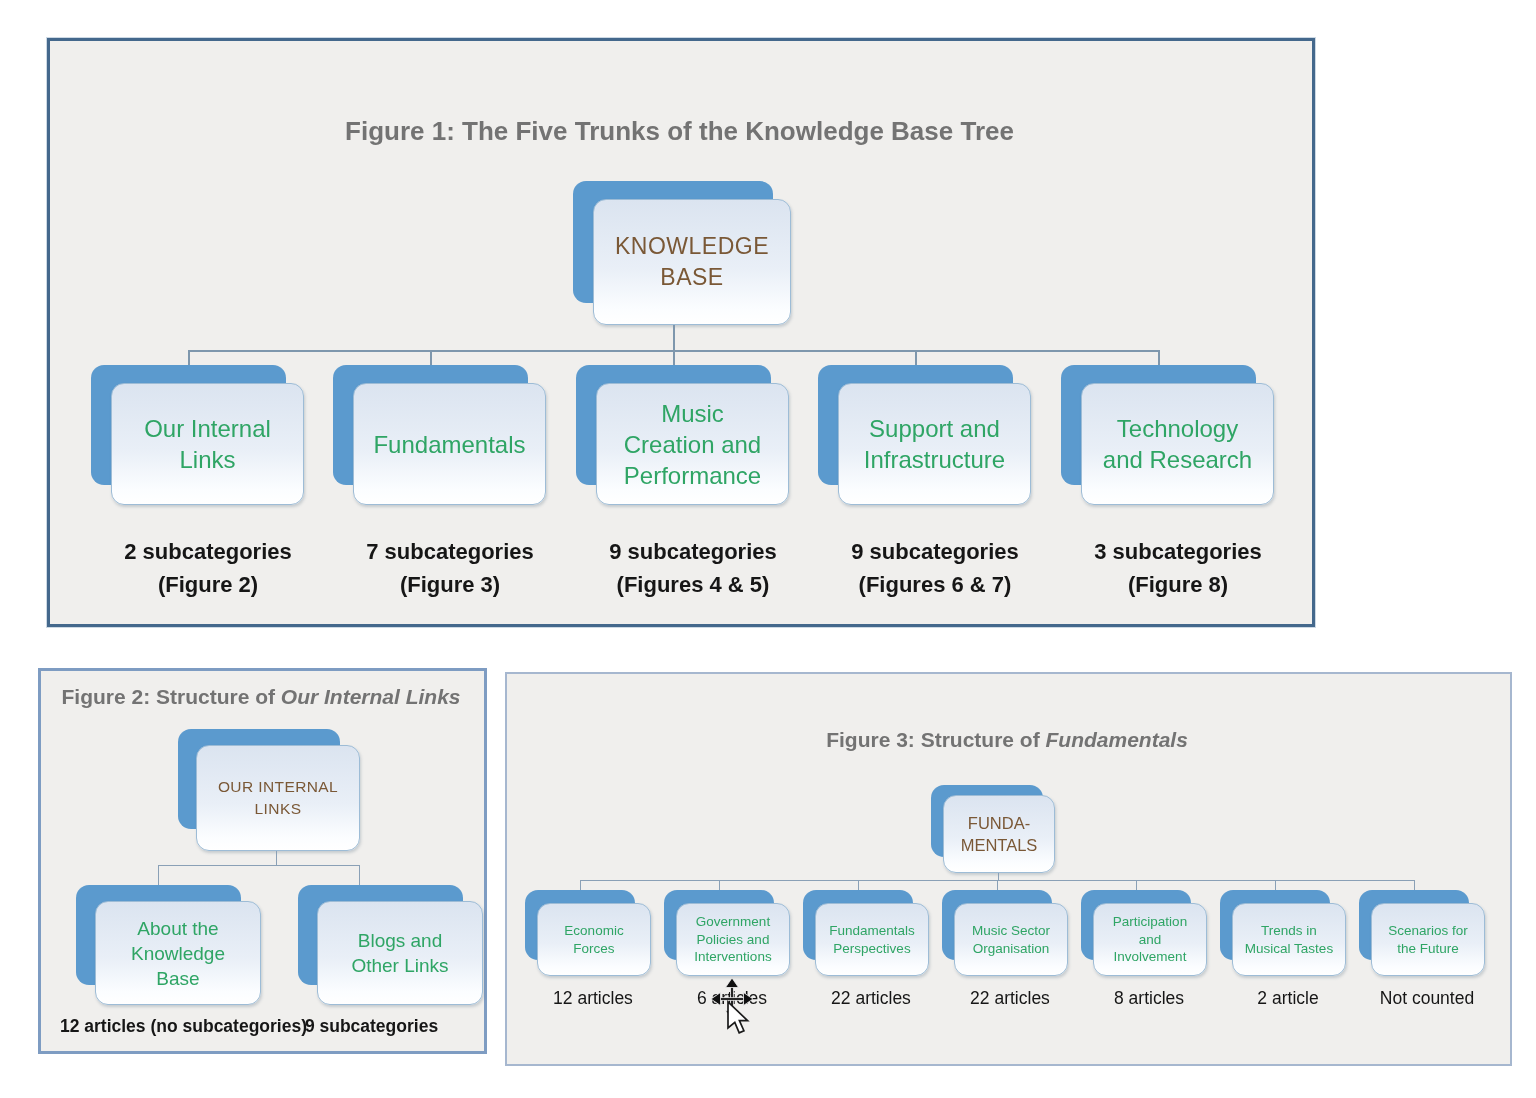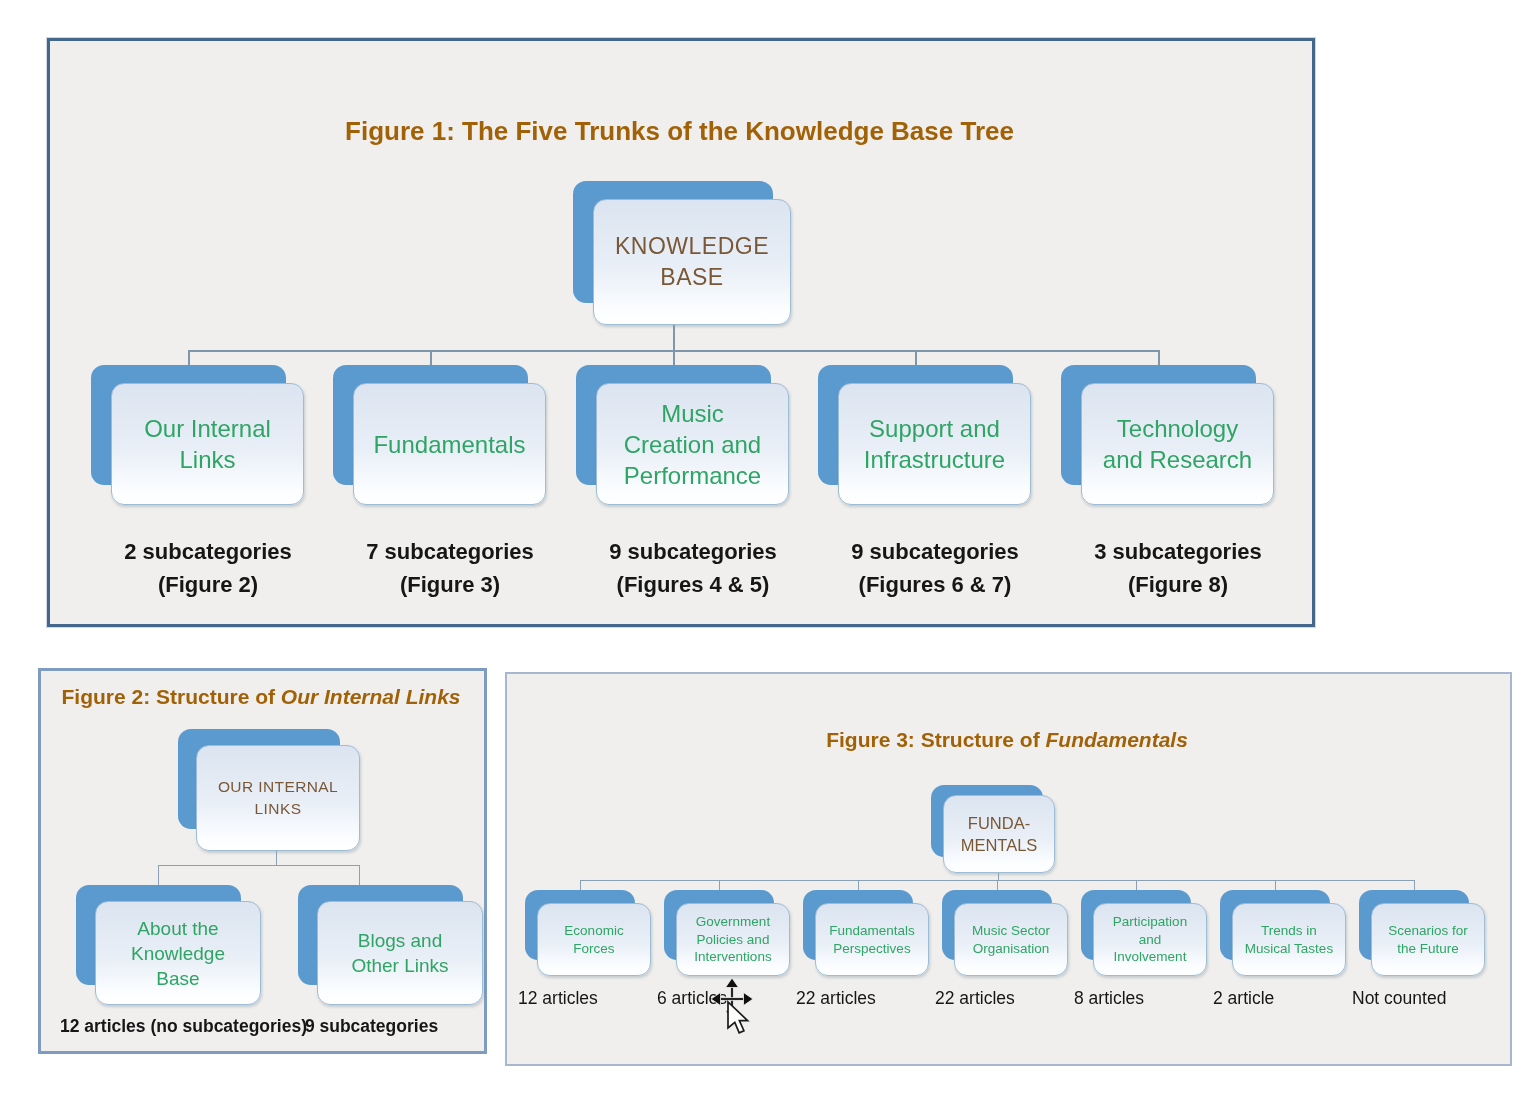--- a/index.html
+++ b/index.html
@@ -12,21 +12,21 @@
   }
   html,body{margin:0;padding:0;background:#ffffff;}
   body{font-family:"Liberation Sans", sans-serif;color:var(--ink);}
   .stage{position:relative;width:1536px;height:1098px;background:#ffffff;overflow:hidden;}
 
   .panel{position:absolute;background:var(--panel-bg);box-sizing:border-box;}
   .panel1{left:47px;top:38px;width:1268px;height:589px;border:3px solid #44688c;box-shadow:0 0 0 1px #cdd9e4;}
   .panel2{left:38px;top:668px;width:449px;height:386px;border:3px solid #7e9cc2;}
   .panel3{left:505px;top:672px;width:1007px;height:394px;border:2px solid #a6b7cf;}
 
-  .fig-title{position:absolute;left:0;right:3px;text-align:center;font-weight:bold;color:#a16207;}
+  .fig-title{position:absolute;left:0;right:3px;text-align:center;font-weight:bold;color:#737373;}
   .panel1 .fig-title{top:75px;font-size:26px;}
   .panel2 .fig-title{top:14px;font-size:21px;}
   .panel3 .fig-title{top:54px;font-size:21px;}
   .fig-title em{font-style:italic;}
 
   
   .node{position:absolute;}
   .node .shadow{position:absolute;left:0;top:0;background:var(--blue);border-radius:13px;}
   .node .card{position:absolute;box-sizing:border-box;border:1px solid #9dbcd6;border-radius:13px;
     background:linear-gradient(180deg,#dbe4f0 0%,#e9eff7 55%,#fbfdff 88%,#ffffff 100%);
@@ -55,21 +55,21 @@
   .f2c .card{left:19px;top:16px;width:166px;height:104px;font-size:19px;line-height:25px;}
   .f2note{position:absolute;top:345px;text-align:center;font-size:17.5px;font-weight:bold;color:#161616;white-space:nowrap;}
 
   
   .f3root{left:424px;top:111px;width:124px;height:88px;}
   .f3root .shadow{width:112px;height:72px;}
   .f3root .card{left:12px;top:10px;width:112px;height:78px;font-size:16.5px;line-height:22px;}
   .f3c{top:216px;width:127px;height:87px;}
   .f3c .shadow{width:110px;height:70px;}
   .f3c .card{left:12px;top:13px;width:114px;height:73px;font-size:13.5px;line-height:17.5px;}
-  .f3note{position:absolute;top:314px;width:150px;font-size:17.5px;color:#161616;white-space:nowrap;}
+  .f3note{position:absolute;top:314px;width:150px;text-align:center;font-size:17.5px;color:#161616;white-space:nowrap;}
 
   
   .c{position:absolute;background:var(--line);}
   .panel2 .c,.panel3 .c{background:#8aa0b6;}
 
   .cursor{position:absolute;left:702px;top:972px;width:68px;height:78px;}
 </style>
 </head>
 <body>
 

